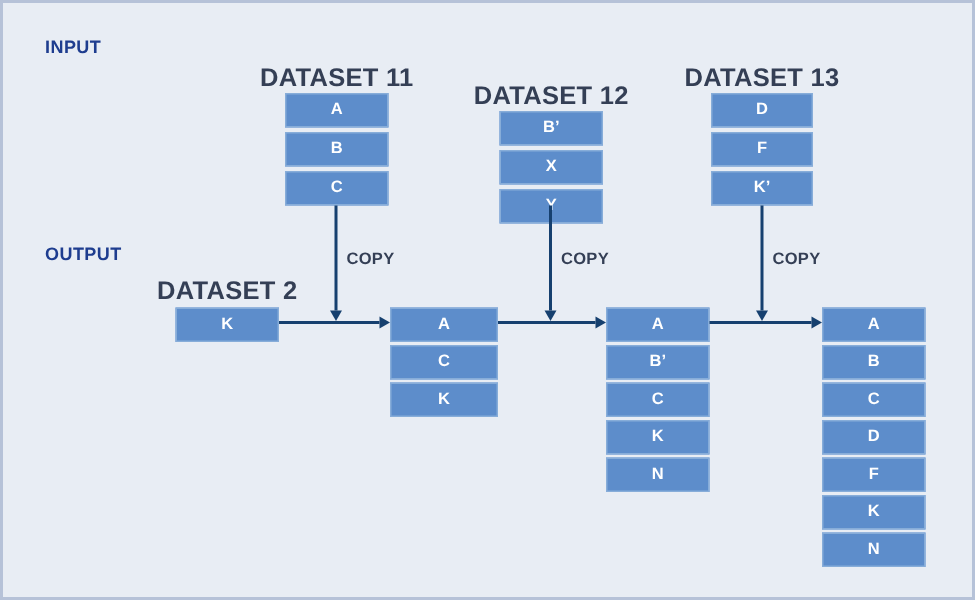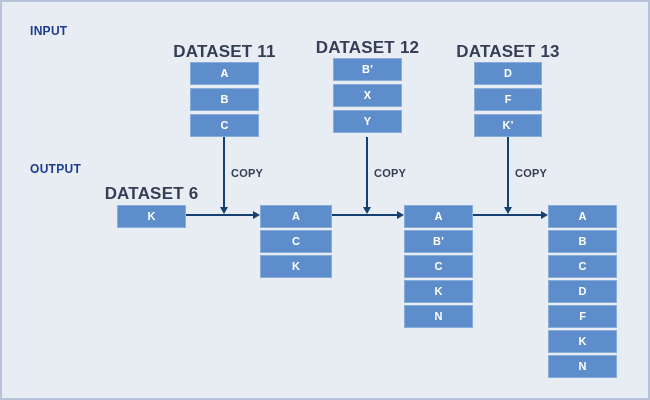--- a/index.html
+++ b/index.html
@@ -81,40 +81,40 @@
 
   <div class="col col-input" style="left:188px; top:40px; width:69px;">
     <div class="col-title">DATASET 11</div>
     <div class="boxes">
       <div class="box">A</div>
       <div class="box">B</div>
       <div class="box">C</div>
     </div>
   </div>
 
-  <div class="col col-input" style="left:331px; top:36px; width:69px;">
+  <div class="col col-input" style="left:331px; top:52px; width:69px;">
     <div class="col-title">DATASET 12</div>
     <div class="boxes">
       <div class="box">B’</div>
       <div class="box">X</div>
       <div class="box">Y</div>
     </div>
   </div>
 
   <div class="col col-input" style="left:472px; top:40px; width:68px;">
     <div class="col-title">DATASET 13</div>
     <div class="boxes">
       <div class="box">D</div>
       <div class="box">F</div>
       <div class="box">K’</div>
     </div>
   </div>
 
   <div class="col col-source col-output" style="left:115px; top:182px; width:69px;">
-    <div class="col-title">DATASET 6</div>
+    <div class="col-title">DATASET 2</div>
     <div class="boxes">
       <div class="box">K</div>
     </div>
   </div>
 
   <div class="col col-output" style="left:258px; top:203px; width:72px;">
     <div class="boxes">
       <div class="box">A</div>
       <div class="box">C</div>
       <div class="box">K</div>

